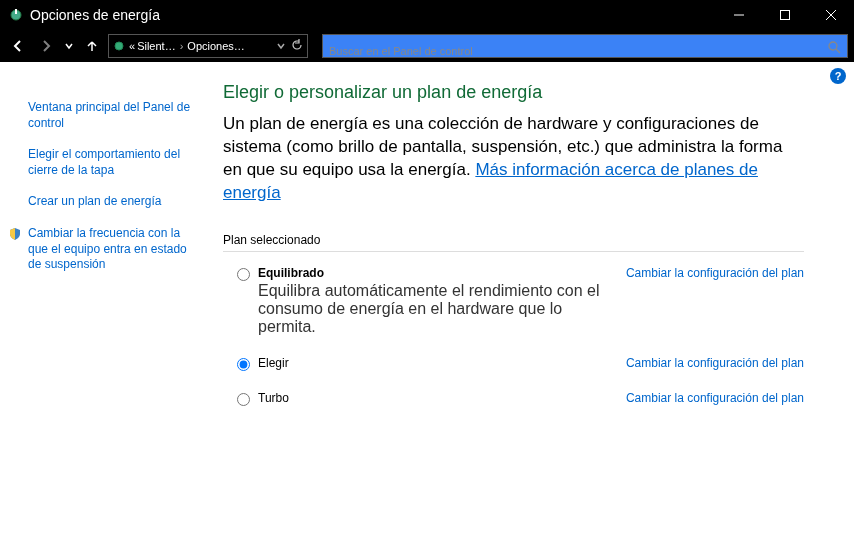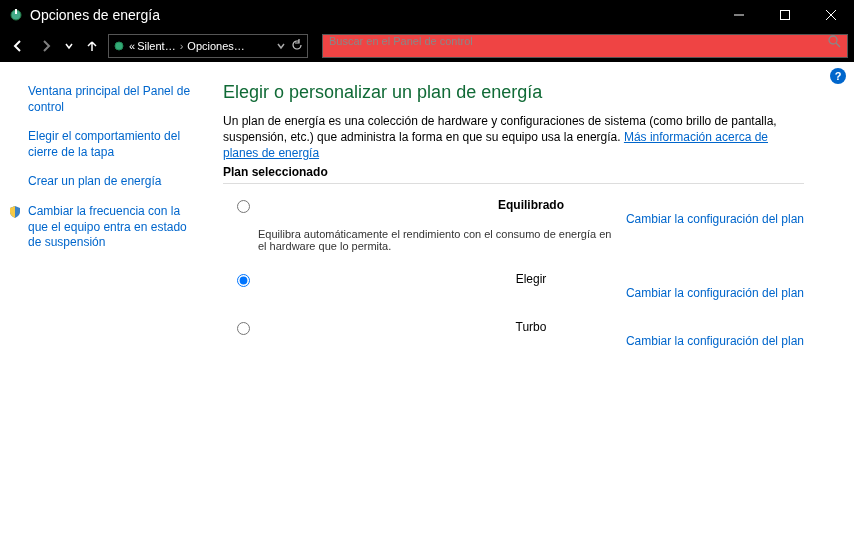--- a/index.html
+++ b/index.html
@@ -59,23 +59,23 @@
     overflow: hidden;
   }
   .addrbar .crumb-icon { width:14px; display:inline-flex; align-items:center; }
   .addrbar .crumb { white-space: nowrap; }
   .addrbar .sep { color: #aaa; padding: 0 2px; }
   .addr-right { margin-left: auto; display:flex; gap:6px; align-items:center;}
   .searchbar {
     flex: 1;
     height: 24px;
     border: 1px solid #555;
-    background: #ef4444;
-    display: flex;
-    align-items: flex-start;
+    background: #3b82f6;
+    display: flex;
+    align-items: flex-end;
     padding: 0 6px;
     margin-left: 10px;
   }
   .searchbar input {
     flex: 1;
     background: transparent;
     border: none;
     color: #fff;
     font-size: 11px;
     outline: none;
@@ -103,81 +103,80 @@
     width: 205px;
     padding: 22px 14px 14px 28px;
   }
   .sidebar a {
     display: block;
     color: #0066cc;
     text-decoration: none;
     font-size: 12px;
     line-height: 1.3;
     margin-bottom: 14px;
+    margin-top: 16px;
   }
   .side-item { position: relative; }
   .side-shield {
     position: absolute;
     left: -20px;
     top: 1px;
     width: 14px; height: 14px;
     display:inline-flex;
   }
   .main {
     flex: 1;
     padding: 20px 50px 20px 18px;
   }
   .main h1 {
     color: #106a36;
     font-size: 18px;
     font-weight: 400;
     margin-bottom: 10px;
   }
   .desc {
-    font-size: 12px;
+    font-size: 17px;
     line-height: 1.35;
     color: #000;
-    margin-bottom: 3px;
+    margin-bottom: 28px;
   }
   .desc a { color: #0066cc; text-decoration: underline; }
   .group-label {
     font-size: 12px;
     color: #000;
     border-bottom: 1px solid #ddd;
     padding-bottom: 4px;
     margin-bottom: 10px;
-    font-weight: bold;
   }
   .plan {
     display: flex;
     align-items: flex-start;
     padding: 4px 0 16px 14px;
   }
   .plan .radio {
     width: 13px; height: 13px;
     margin-top: 2px;
     margin-right: 8px;
     flex-shrink: 0;
   }
   .plan .plan-body { flex: 1; }
   .plan .plan-head {
     display: flex;
-    align-items: center;
-    flex-direction: column;
+    align-items: flex-end;
   }
   .plan .plan-name { font-size: 12px; }
   .plan .plan-name.bold { font-weight: 700; }
   .plan .plan-link {
     margin-left: auto;
     color: #0066cc;
     font-size: 12px;
     text-decoration: none;
   }
   .plan .plan-desc {
-    font-size: 11px;
+    font-size: 16px;
     color: #333;
     margin-top: 2px;
     max-width: 360px;
   }
 </style>
 </head>
 <body>
 
 <div class="titlebar">
   <span class="app-icon">

